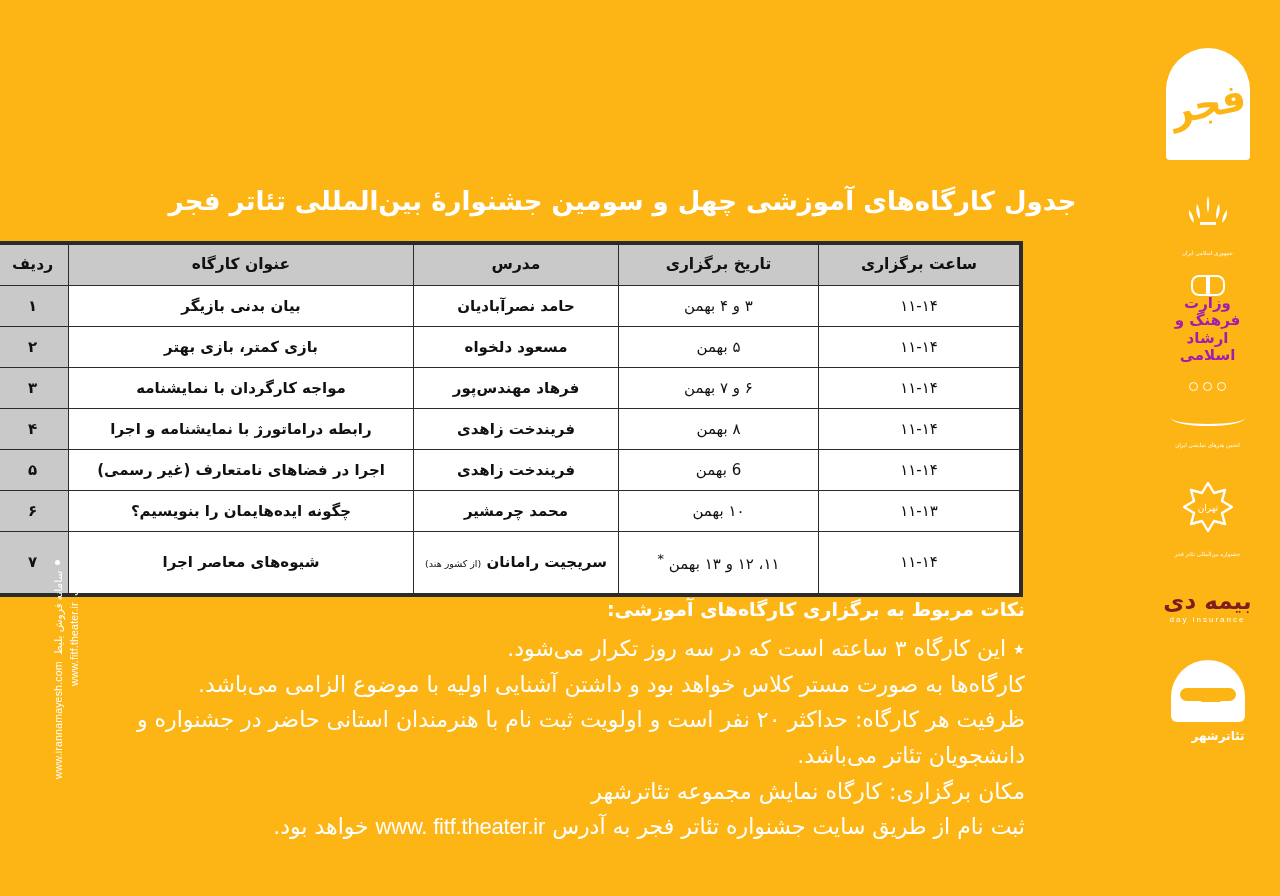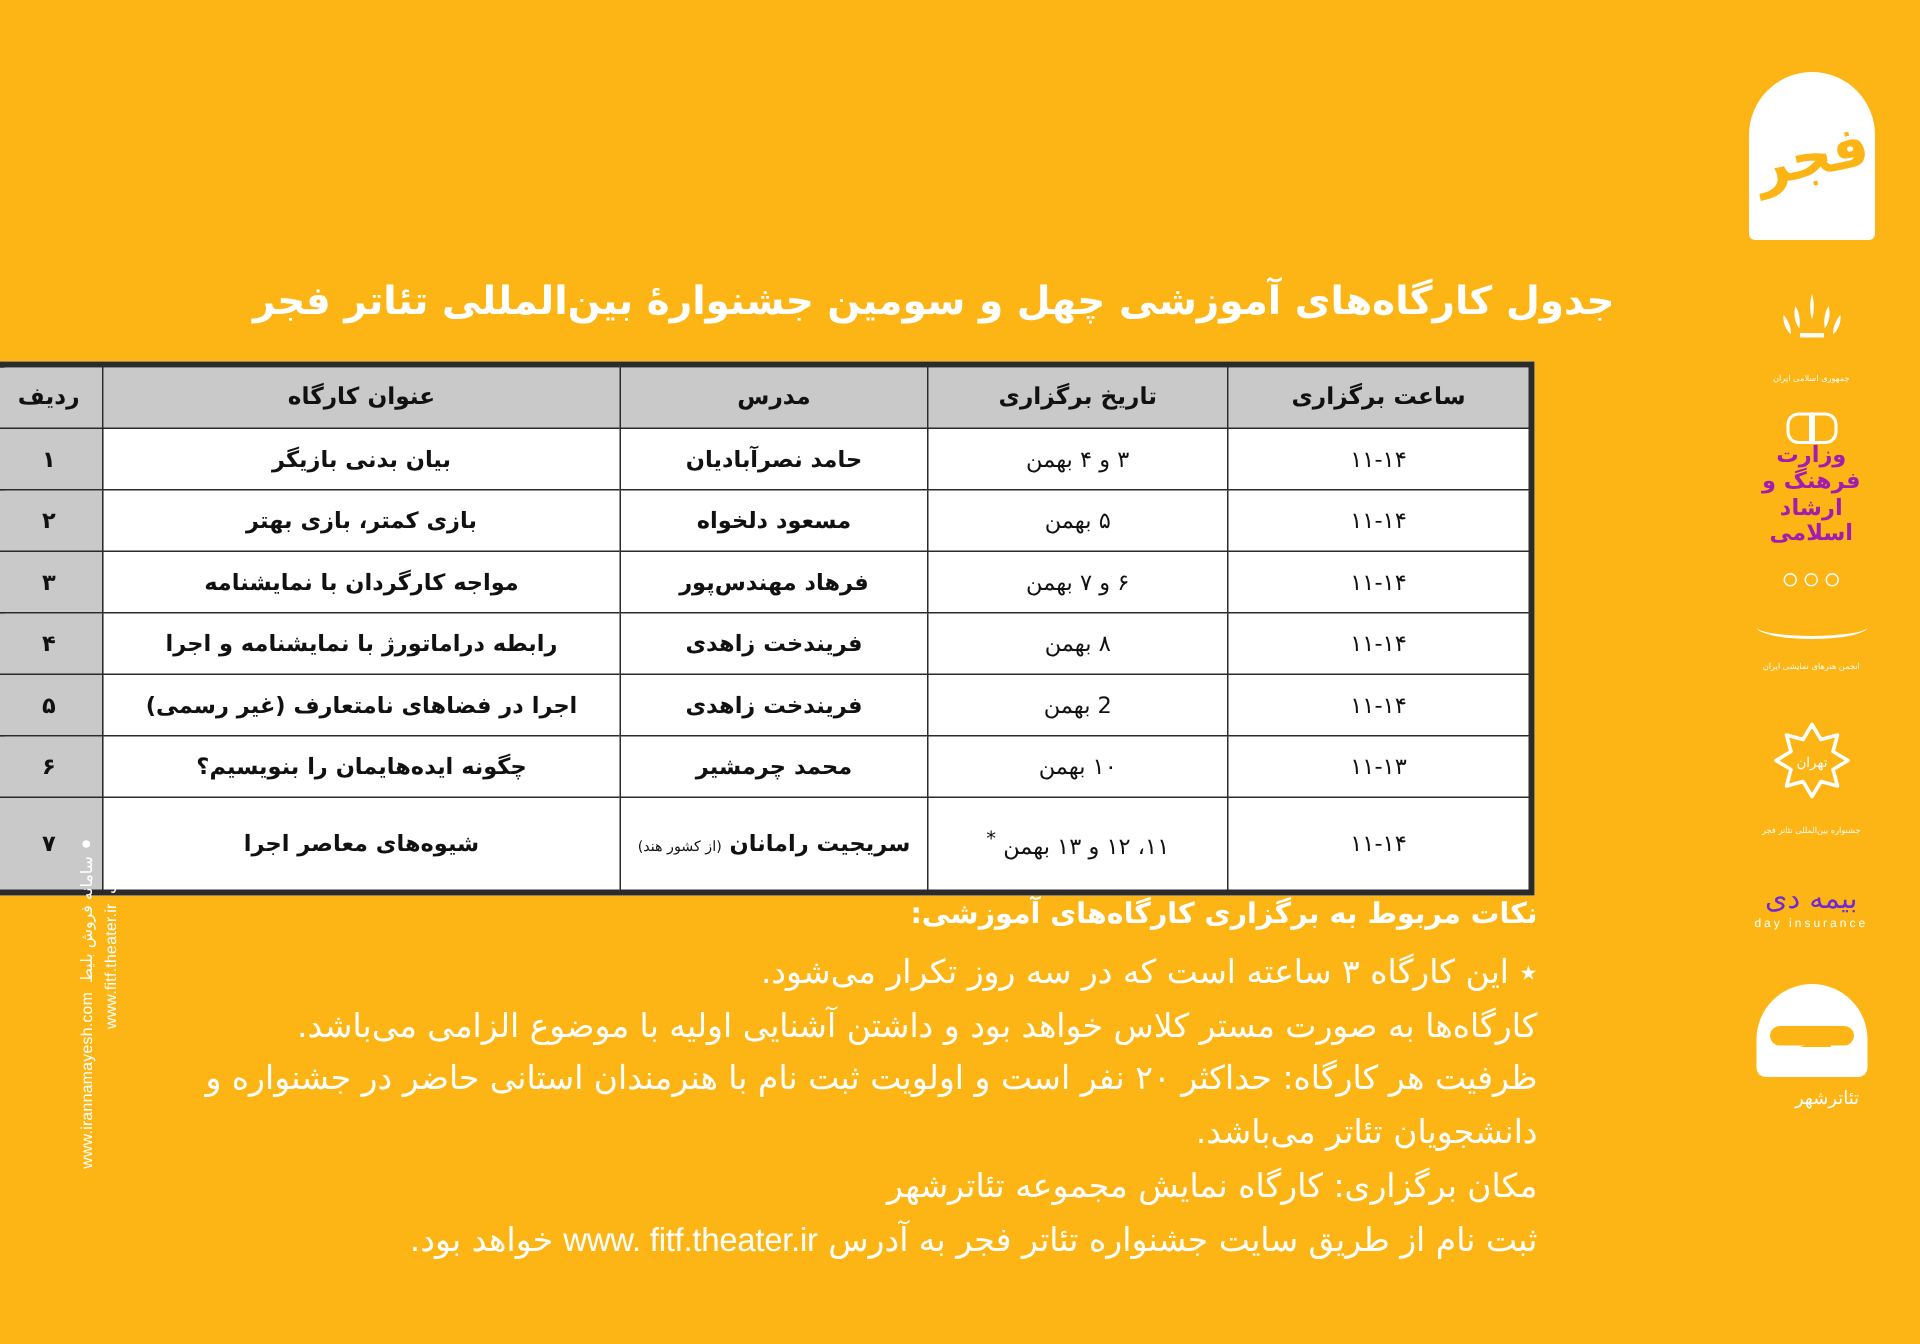--- a/index.html
+++ b/index.html
@@ -120,21 +120,21 @@
     margin-top: 16px;
     display:flex; align-items:center; justify-content:center;
   }
   .star-logo svg { display:block; }
 
   .insurance-logo {
     display: flex; flex-direction: column; align-items: center;
     margin-top: 16px;
   }
   .insurance-logo .fa {
-    color: #6d28d9; font-size: 19px; font-weight: 400; letter-spacing: -1px;
+    color: #7f1d1d; font-size: 23px; font-weight: 700; letter-spacing: -1px;
   }
   .insurance-logo .en {
     color: #fff; font-size: 8px; letter-spacing: 2px; margin-top: 1px;
     font-family: "Liberation Sans", sans-serif;
   }
 
   .theater-logo {
     margin-top: 22px;
     display: flex; flex-direction: column; align-items: center;
   }
@@ -156,21 +156,21 @@
   }
   .theater-mark .wing {
     position: absolute;
     left: 28px; top: 34px;
     width: 22px; height: 8px;
     background: #fdb515;
     clip-path: polygon(0 100%, 100% 0, 100% 100%);
     z-index: 2;
   }
   .theater-caption {
-    color: #fff; font-size: 12px; font-weight: 400; margin-top: 7px; margin-left: 21px;
+    color: #fff; font-size: 12px; font-weight: 700; margin-top: 7px; margin-left: 21px;
   }
 
   
   .content {
     position: absolute;
     top: 0; right: 145px; left: 0;
     height: 636px;
   }
 
   .page-title {
@@ -343,21 +343,21 @@
           </tr>
           <tr>
             <td>۱۱-۱۴</td>
             <td>۸ بهمن</td>
             <td class="teacher">فریندخت زاهدی</td>
             <td class="title">رابطه دراماتورژ با نمایشنامه و اجرا</td>
             <td class="rownum">۴</td>
           </tr>
           <tr>
             <td>۱۱-۱۴</td>
-            <td>2 بهمن</td>
+            <td>6 بهمن</td>
             <td class="teacher">فریندخت زاهدی</td>
             <td class="title">اجرا در فضاهای نامتعارف (غیر رسمی)</td>
             <td class="rownum">۵</td>
           </tr>
           <tr>
             <td>۱۱-۱۳</td>
             <td>۱۰ بهمن</td>
             <td class="teacher">محمد چرمشیر</td>
             <td class="title">چگونه ایده‌هایمان را بنویسیم؟</td>
             <td class="rownum">۶</td>

